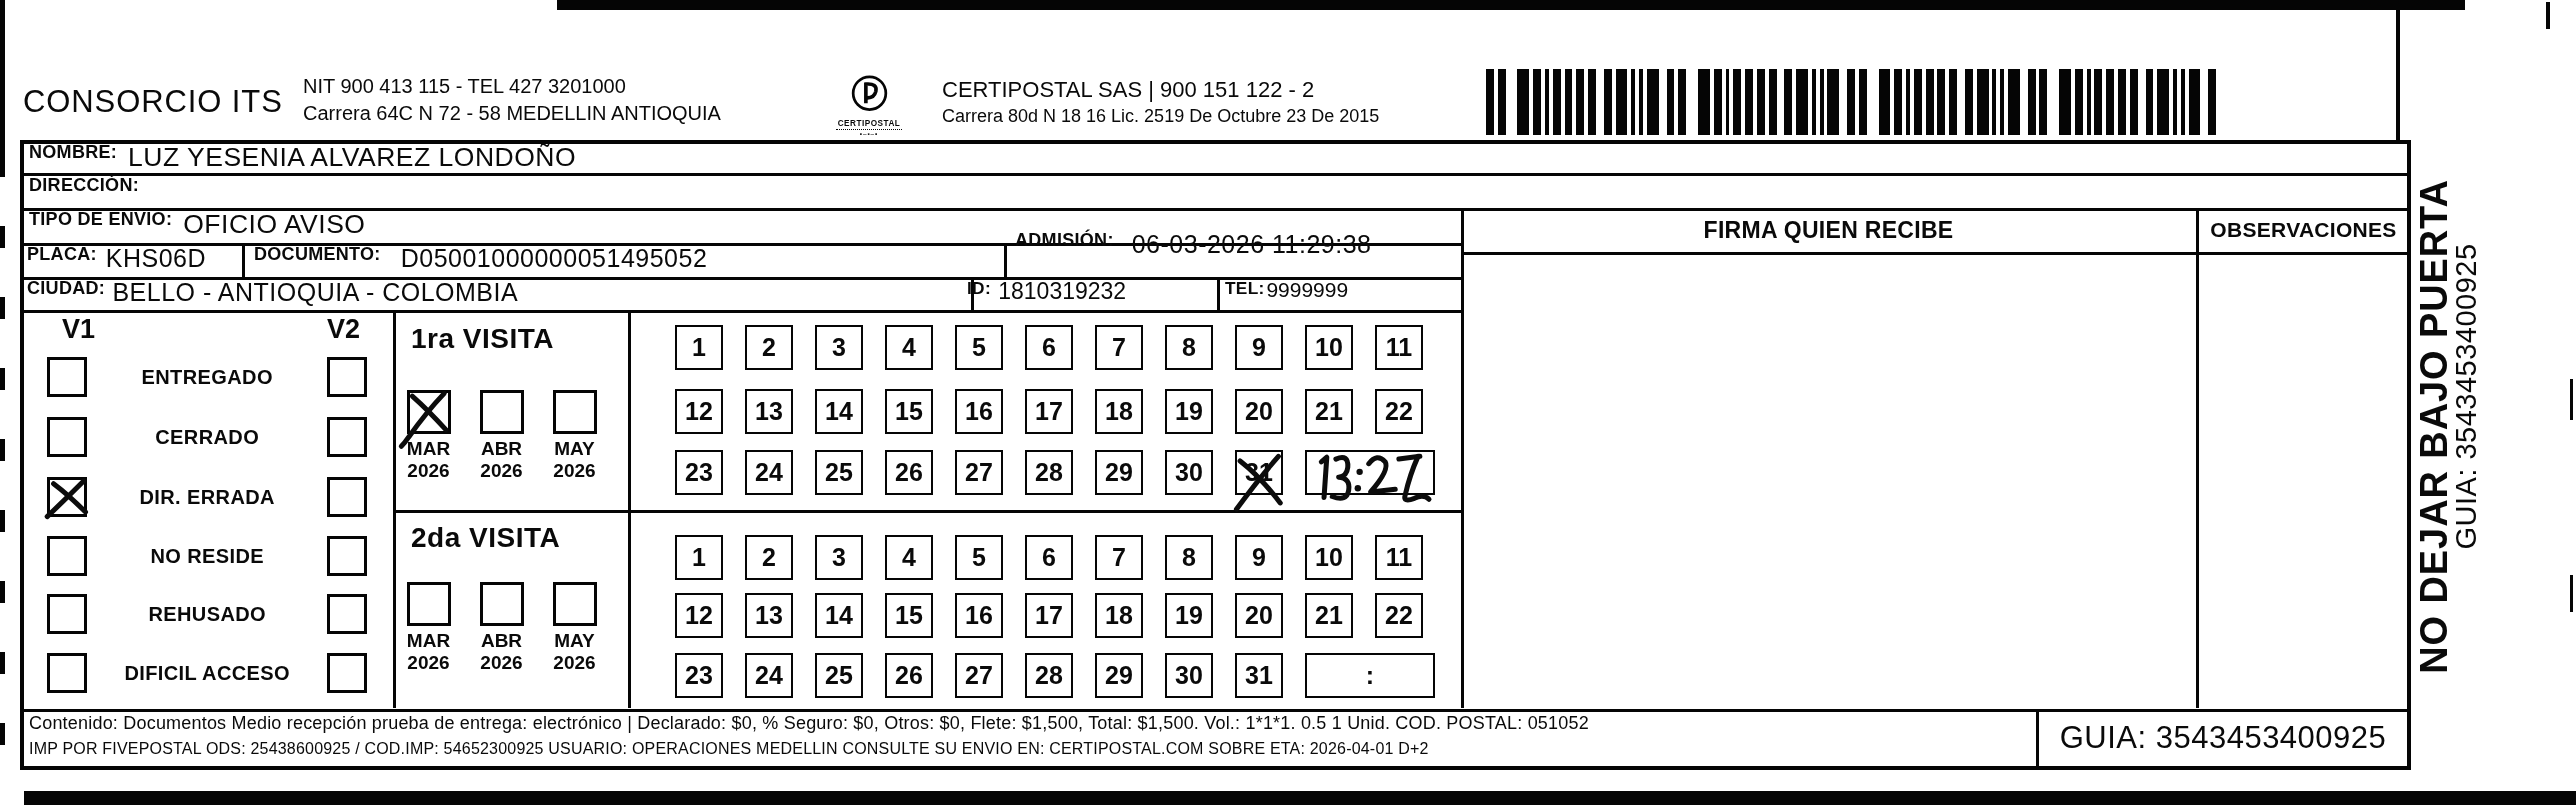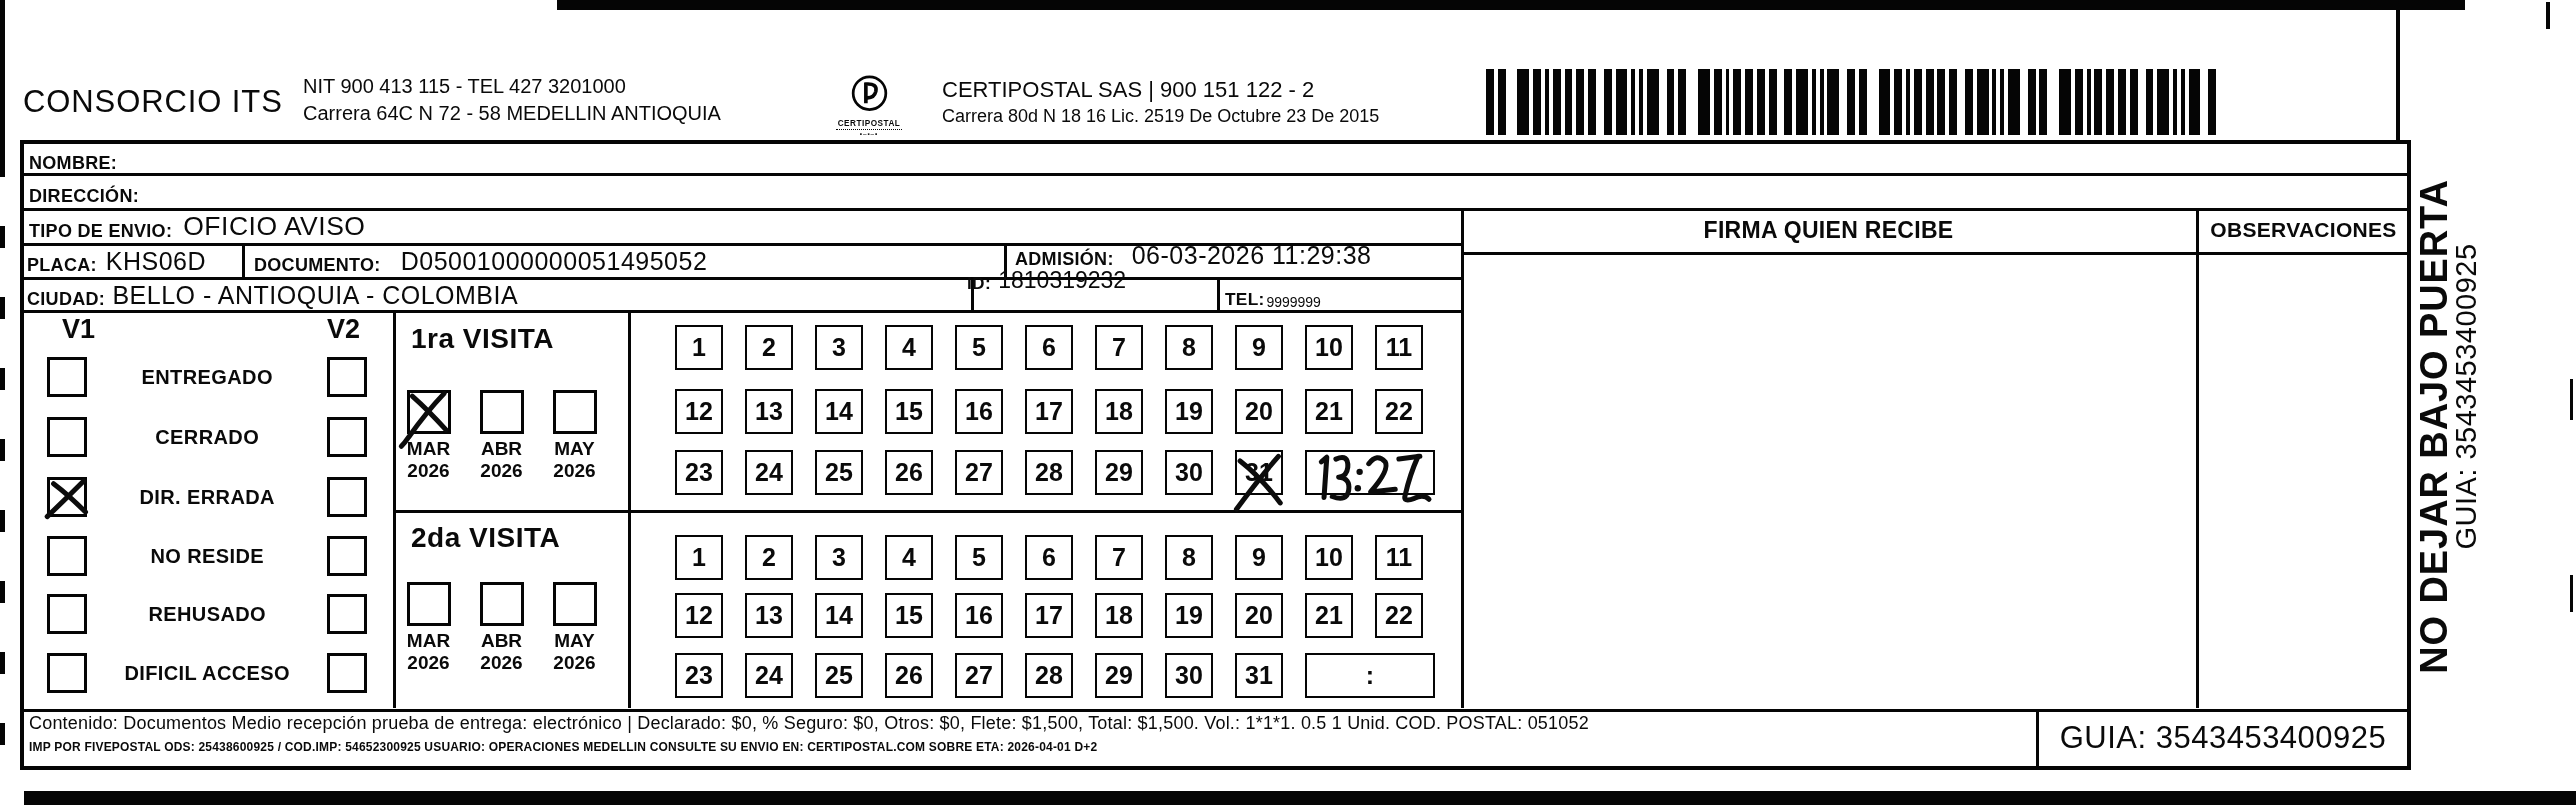--- a/index.html
+++ b/index.html
@@ -1,41 +1,41 @@
 <!DOCTYPE html>
 <html style="font-size:14.6px"><head>
 <meta charset="utf-8">
 <style>
   html,body{margin:0;padding:0;background:#e8e8e8}
   .page{position:relative;width:2576px;height:805px;background:#fff;overflow:hidden;
         font-family:"Liberation Sans",sans-serif;color:#0a0a0a}
   .abs{position:absolute}
   .ln{position:absolute;background:#050505}
   .artifact{position:absolute;background:#050505}
-  .row{position:absolute;display:flex;align-items:flex-end;white-space:nowrap}
+  .row{position:absolute;display:flex;align-items:flex-start;white-space:nowrap}
   .lbl{font-weight:bold;font-size:18px;letter-spacing:0.3px}
   .val{font-size:26.5px;letter-spacing:0.5px;margin-left:11px}
   .val-md{font-size:25px;letter-spacing:0.5px;margin-left:9px}
   .hdrcell{position:absolute;display:flex;align-items:center;justify-content:center;
            font-weight:bold;letter-spacing:0.3px}
   .cb{border:3.2px solid #050505;width:40px;height:40px;box-sizing:border-box;background:#fff}
   .strow{position:absolute;left:27px;right:25.6px;height:42px;display:flex;align-items:center;justify-content:space-between}
   .stlabel{flex:1;text-align:center;font-weight:bold;font-size:20px;letter-spacing:0.4px}
   .vtitle{position:absolute;font-size:28px;font-weight:bold;letter-spacing:0.5px}
   .mg{position:absolute;width:71px;text-align:center}
   .mg .cb{width:44px;height:44px;margin:0 auto}
   .ml{font-size:19px;font-weight:bold;line-height:22px;margin-top:3.7px}
   .my{font-size:19px;font-weight:bold;line-height:22px}
   .dayrow{position:absolute;left:47px;display:flex;gap:22px}
   .day{border:2.7px solid #050505;width:48px;height:45px;box-sizing:border-box;display:flex;
        align-items:center;justify-content:center;font-weight:bold;font-size:25px;background:#fff}
   .timebox{border:2.7px solid #050505;width:130px;height:45px;box-sizing:border-box;display:flex;
        align-items:center;justify-content:center;font-weight:bold;font-size:25px;background:#fff}
   .footer-small{position:absolute;font-size:18px;letter-spacing:0.2px;white-space:nowrap}
-  .footer-small2{position:absolute;font-size:12px;font-weight:bold;letter-spacing:0.2px;white-space:nowrap}
+  .footer-small2{position:absolute;font-size:16px;font-weight:normal;letter-spacing:0.2px;white-space:nowrap}
   .rot{position:absolute;transform:rotate(-90deg);white-space:nowrap;text-align:center}
   #barcode{position:absolute;left:1486px;top:69px;width:731px;height:66px;display:flex}
   #barcode span{height:100%}
   #barcode .br{background:#050505}
   #ink{position:absolute;left:0;top:0;z-index:6;pointer-events:none}
   .hdr-txt{position:absolute;white-space:nowrap}
 </style>
 </head>
 <body>
 
@@ -199,20 +199,21 @@
   <div class="ln" style="left:242px;top:243px;width:2.7px;height:34px"></div>
   <div class="ln" style="left:1004px;top:243px;width:2.7px;height:34px"></div>
   <div class="ln" style="left:971px;top:277px;width:2.7px;height:34px"></div>
   <div class="ln" style="left:1217px;top:277px;width:2.7px;height:34px"></div>
   <div class="ln" style="left:393px;top:310px;width:2.7px;height:398px"></div>
   <div class="ln" style="left:628px;top:310px;width:2.7px;height:398px"></div>
   <div class="ln" style="left:2036px;top:709px;width:2.7px;height:58px"></div>
 
   <div class="row" style="left:29px;top:142px;height:32px">
     <span class="lbl">NOMBRE:</span>
+    <span class="val">LUZ YESENIA ALVAREZ LONDOÑO</span>
   </div>
   <div class="row" style="left:29px;top:175px;height:32px">
     <span class="lbl">DIRECCIÓN:</span>
   </div>
   <div class="row" style="left:29px;top:209px;height:33px">
     <span class="lbl">TIPO DE ENVIO:</span>
     <span class="val">OFICIO AVISO</span>
   </div>
 
   <div class="row" style="left:27px;top:244px;height:32px">
@@ -231,21 +232,21 @@
   <div class="row" style="left:27px;top:278px;height:32px">
     <span class="lbl">CIUDAD:</span>
     <span class="val-md" style="margin-left:7.3px">BELLO - ANTIOQUIA - COLOMBIA</span>
   </div>
   <div class="row" style="left:967px;top:278px;height:16px">
     <span class="lbl" style="font-size:17.3px">ID:</span>
     <span style="font-size:23px;margin-left:7.3px">1810319232</span>
   </div>
   <div class="row" style="left:1225px;top:278px;height:32px">
     <span class="lbl" style="font-size:17.3px">TEL:</span>
-    <span style="font-size:14px;margin-left:1.8px">9999999</span>
+    <span style="font-size:21px;margin-left:1.8px">9999999</span>
   </div>
 
   <div class="hdrcell" style="left:1461px;top:208px;width:735px;height:44px;font-size:23px">FIRMA QUIEN RECIBE</div>
   <div class="hdrcell" style="left:2196px;top:208px;width:215px;height:44px;font-size:21px">OBSERVACIONES</div>
   <div class="abs" style="left:1464px;top:255px;width:731px;height:452px"></div>
   <div class="abs" style="left:2199px;top:255px;width:208px;height:452px"></div>
 
   <div class="abs" style="left:20px;top:310px;width:1441px;height:398px">
 
     <div class="abs" id="status-panel" style="left:0;top:0;width:373px;height:398px">

